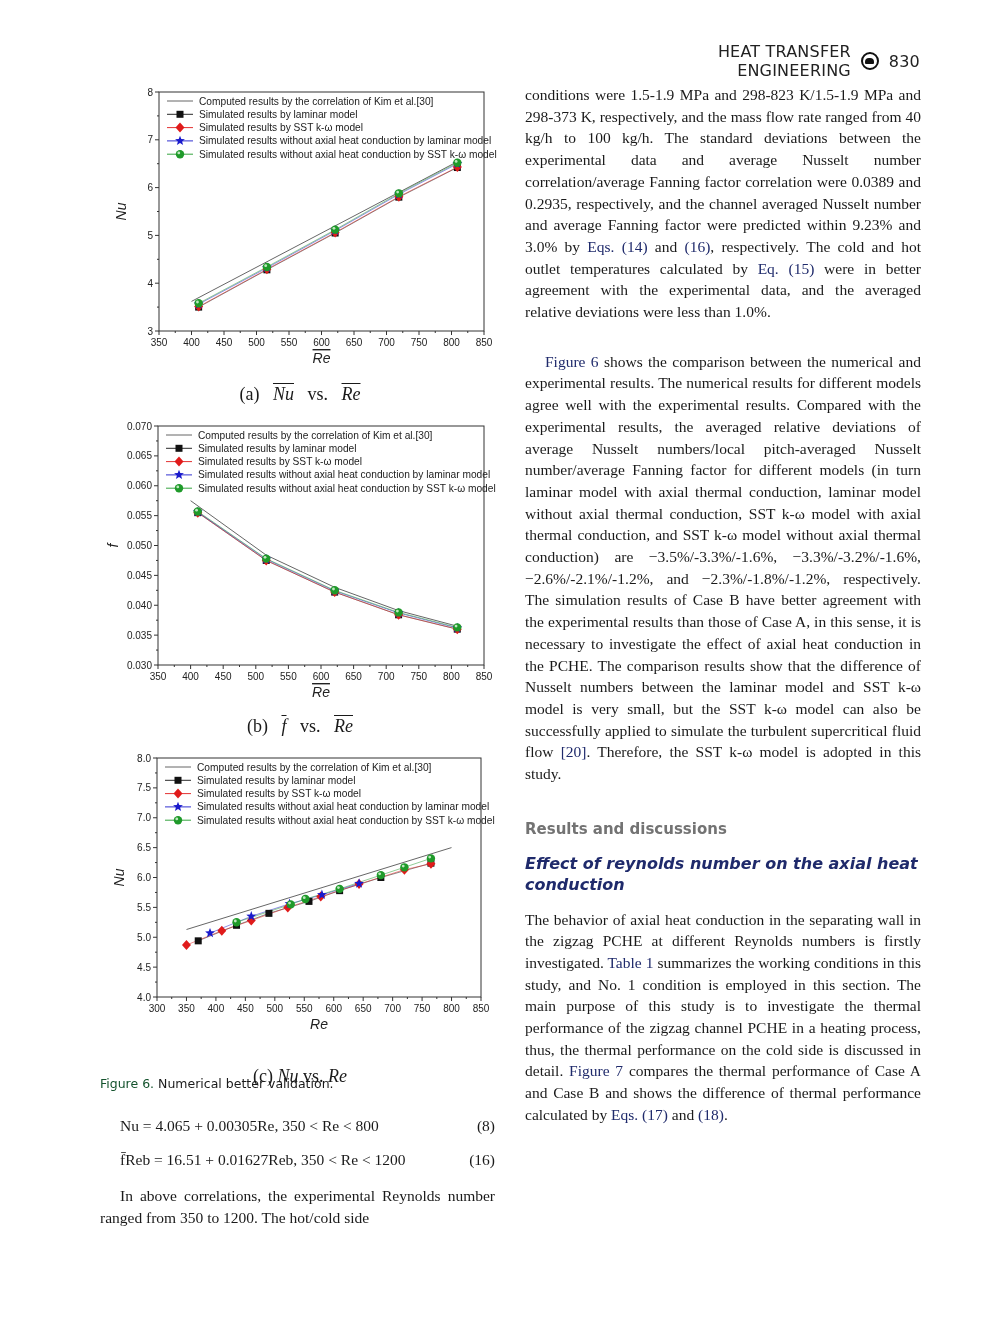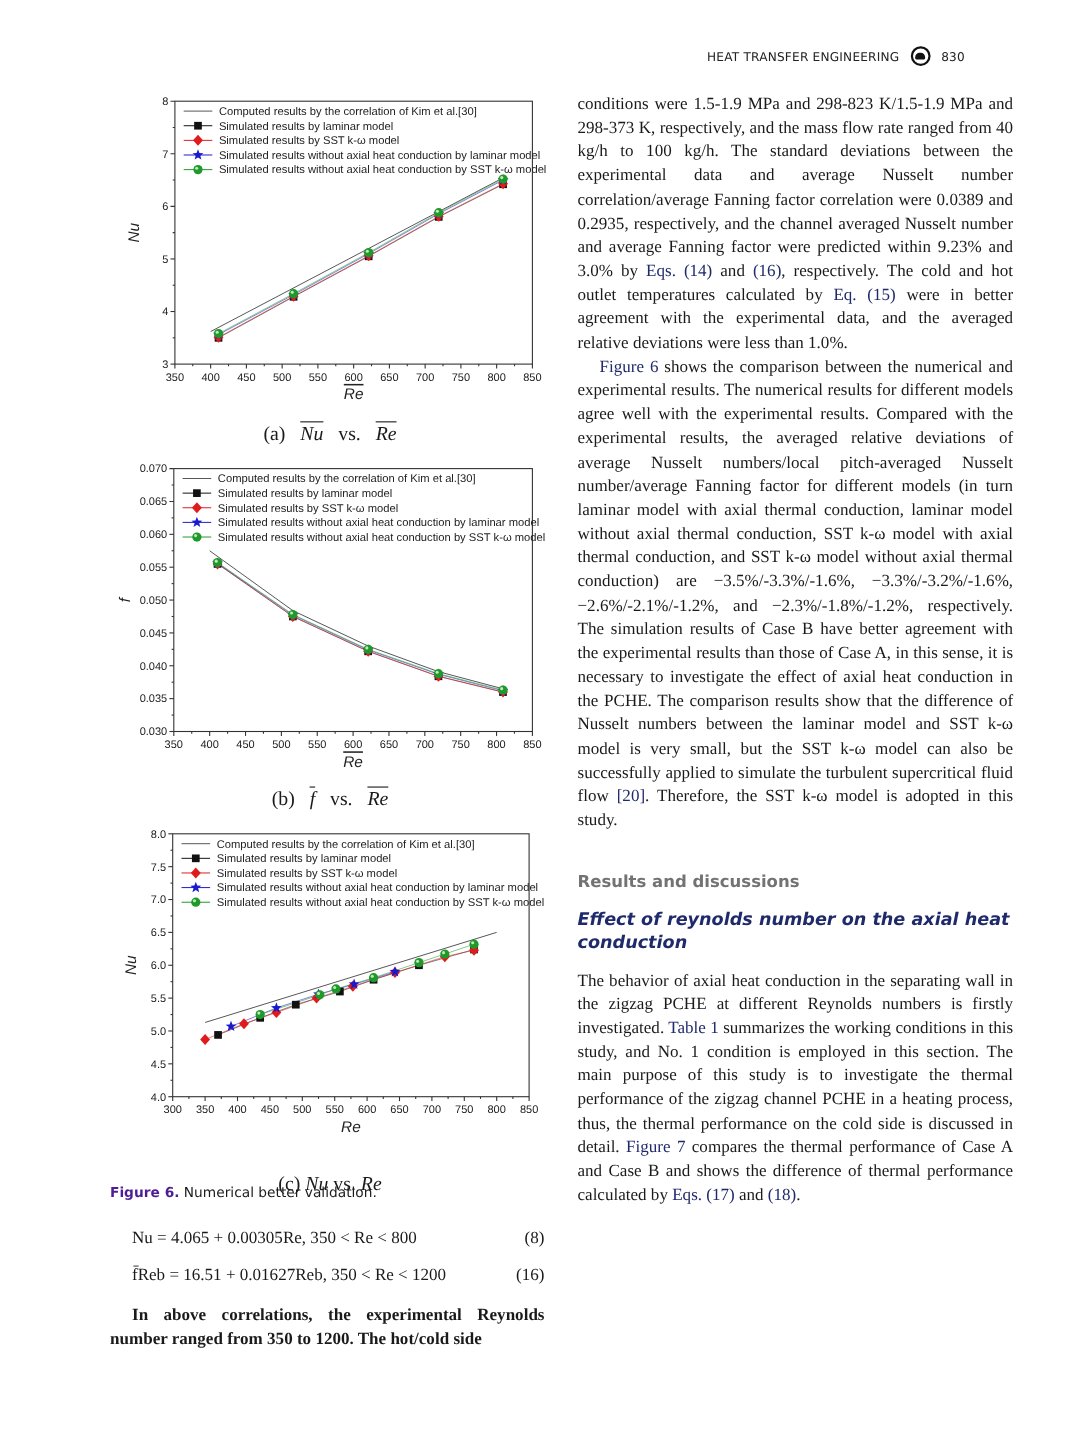--- a/index.html
+++ b/index.html
@@ -1,33 +1,33 @@
 <!DOCTYPE html>
 <html><head>
 <meta charset="utf-8">
 <style>
   html, body { margin: 0; padding: 0; background: #ffffff; }
   body { width: 990px; height: 1320px; position: relative; overflow: hidden; font-family: "Liberation Serif", serif; color: #1a1a1a; }
-  .running-head { position: absolute; top: 42px; left: 600px; width: 320px; text-align: right; font-family: "DejaVu Sans", sans-serif; font-size: 11px; letter-spacing: 0.2px; color: #222; display: flex; justify-content: center; align-items: center; gap: 10px; }
+  .running-head { position: absolute; top: 42px; left: 600px; width: 320px; text-align: right; font-family: "DejaVu Sans", sans-serif; font-size: 16px; letter-spacing: 0.2px; color: #222; display: flex; justify-content: center; align-items: center; gap: 10px; }
   .logo { width: 18px; height: 18px; border-radius: 50%; border: 2px solid #111; box-sizing: border-box; display: inline-flex; align-items: center; justify-content: center; }
   .logo::after { content: ""; width: 9px; height: 6px; background: #111; border-radius: 4px 4px 1px 1px; }
   .chart { position: absolute; left: 100px; }
   .chart svg { display: block; }
   .chart text { font-family: "Liberation Sans", sans-serif; }
   .subcap { position: absolute; left: 100px; width: 400px; text-align: center; font-size: 18px; font-family: "Liberation Serif", serif; }
   .ov { text-decoration: overline; font-style: italic; }
   .it { font-style: italic; }
   .fig-caption { position: absolute; left: 100px; top: 1076px; font-family: "DejaVu Sans", sans-serif; font-size: 12.5px; }
-  .fig-caption .fig-label { color: #4c1d95; font-weight: bold; }
+  .fig-caption .fig-label { color: #14532d; font-weight: normal; }
   .eq { position: absolute; left: 100px; width: 395px; font-size: 15.5px; display: flex; justify-content: space-between; }
   .eq .eq-body { padding-left: 20px; font-style: normal; }
-  .col-left-text { position: absolute; left: 100px; top: 1185px; width: 395px; font-size: 15.5px; line-height: 22px; text-align: justify; font-weight: bold; }
+  .col-left-text { position: absolute; left: 100px; top: 1185px; width: 395px; font-size: 15.5px; line-height: 22px; text-align: justify; }
   .col-right { position: absolute; left: 525px; top: 84px; width: 396px; font-size: 15.5px; line-height: 21.7px; text-align: justify; }
   .col-right p { margin: 0; }
-  .col-right p.indent { text-indent: 20px; }
+  .col-right p.indent { text-indent: 20px; margin-top: 28px; }
   .ref { color: #1f2a6b; }
   .h2 { font-family: "DejaVu Sans", sans-serif; font-weight: bold; color: #737373; font-size: 15px; margin: 34px 0 12px 0 !important; }
   .h3 { font-family: "DejaVu Sans", sans-serif; font-weight: bold; font-style: italic; color: #1f2a6b; font-size: 16px; line-height: 21px; margin: 0 0 14px 0 !important; text-align: left; }
 </style>
 </head>
 <body>
 
 <div class="running-head">
   <span>HEAT TRANSFER ENGINEERING</span>
   <span class="logo"></span>

